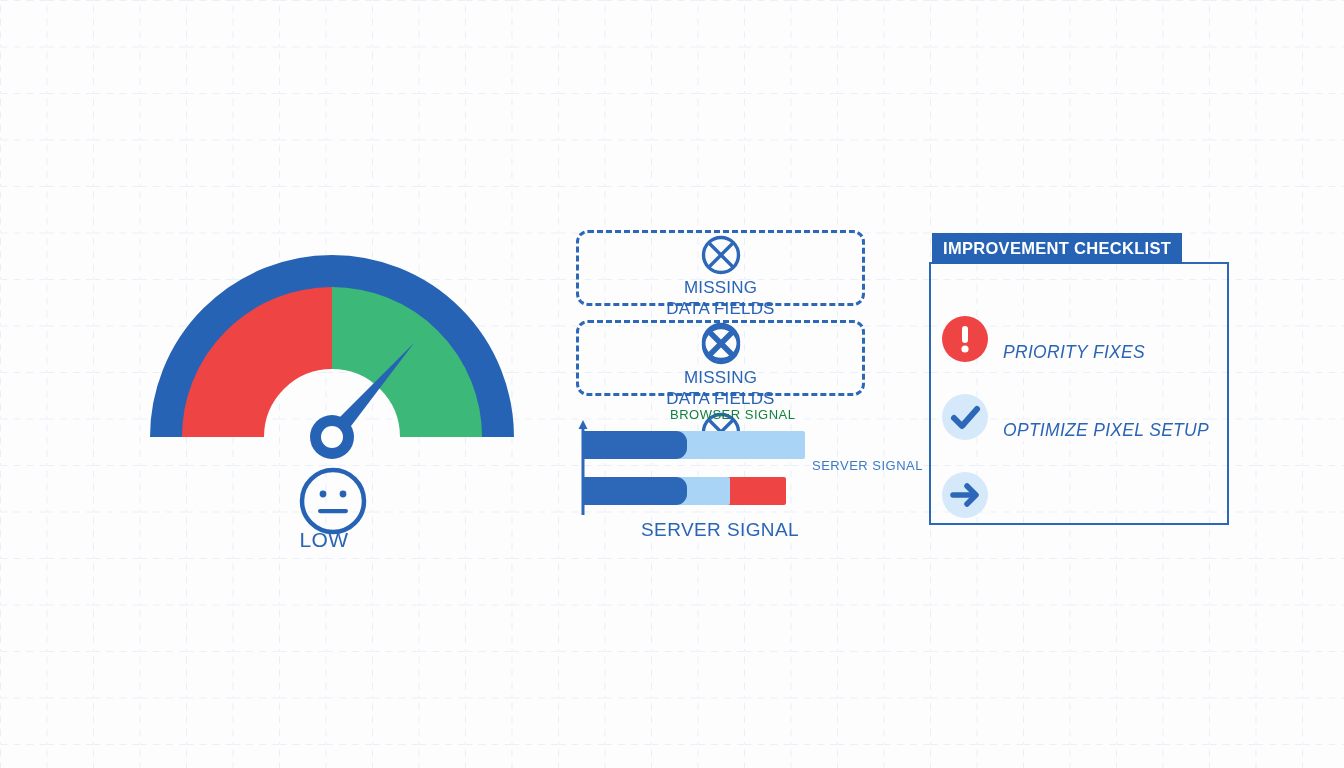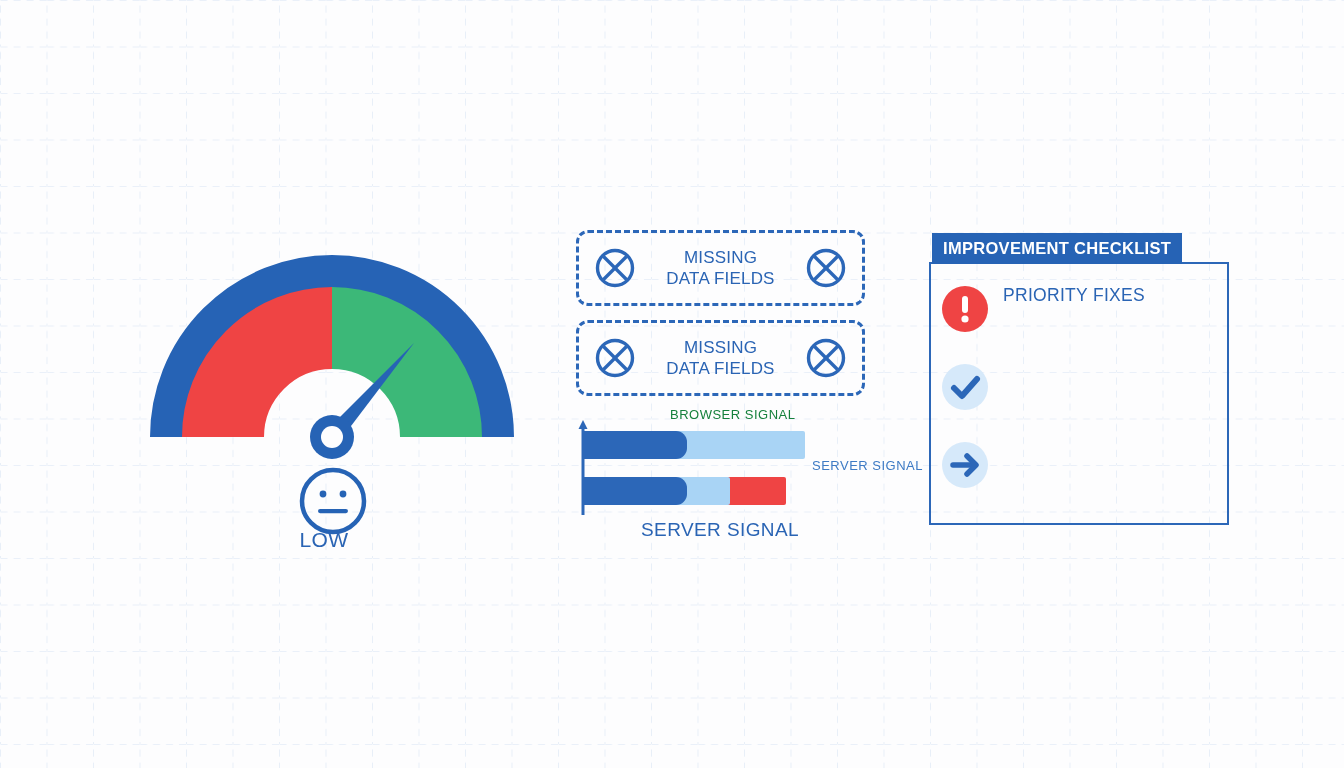--- a/index.html
+++ b/index.html
@@ -65,20 +65,21 @@
   
   .missing-card {
     position: absolute;
     width: 289px;
     height: 76px;
     border: 3px dashed #2c67b8;
     border-radius: 12px;
     display: flex;
     align-items: center;
     padding: 0 14px;
+    flex-direction: column;
   }
   #missing-card-1 { left: 576px; top: 230px; }
   #missing-card-2 { left: 576px; top: 320px; }
 
   .missing-card-text {
     flex: 1;
     text-align: center;
     font-size: 17px;
     line-height: 1.25;
     color: #2a64b4;
@@ -160,23 +161,24 @@
     z-index: 3;
   }
   #checklist-items {
     position: absolute;
     left: 12px;
     top: 52px;
     width: 330px;
   }
   .checklist-item {
     display: flex;
-    align-items: flex-start;
+    align-items: flex-end;
     height: 78px;
     white-space: nowrap;
+    font-style: italic;
   }
   .checklist-icon {
     flex: 0 0 auto;
     width: 48px;
     height: 48px;
     margin-right: 14px;
     position: relative;
     z-index: 2;
   }
   .checklist-label {
@@ -315,20 +317,21 @@
         <span class="checklist-label">PRIORITY FIXES</span>
       </div>
 
       <div class="checklist-item">
         <span class="checklist-icon">
           <svg width="48" height="48" viewBox="0 0 48 48" aria-hidden="true">
             <circle cx="24" cy="24" r="23" fill="#d6e9fa"></circle>
             <path d="M 13 25 L 21 33 L 36 16" fill="none" stroke="#2c67b8" stroke-width="6" stroke-linecap="round" stroke-linejoin="round"></path>
           </svg>
         </span>
+        <span class="checklist-label">OPTIMIZE PIXEL SETUP</span>
       </div>
 
       <div class="checklist-item">
         <span class="checklist-icon">
           <svg width="48" height="48" viewBox="0 0 48 48" aria-hidden="true">
             <circle cx="24" cy="24" r="23" fill="#d6e9fa"></circle>
             <line x1="12" y1="24" x2="34" y2="24" stroke="#2c67b8" stroke-width="5.5" stroke-linecap="round"></line>
             <path d="M 26 15 L 35 24 L 26 33" fill="none" stroke="#2c67b8" stroke-width="5.5" stroke-linecap="round" stroke-linejoin="round"></path>
           </svg>
         </span>

